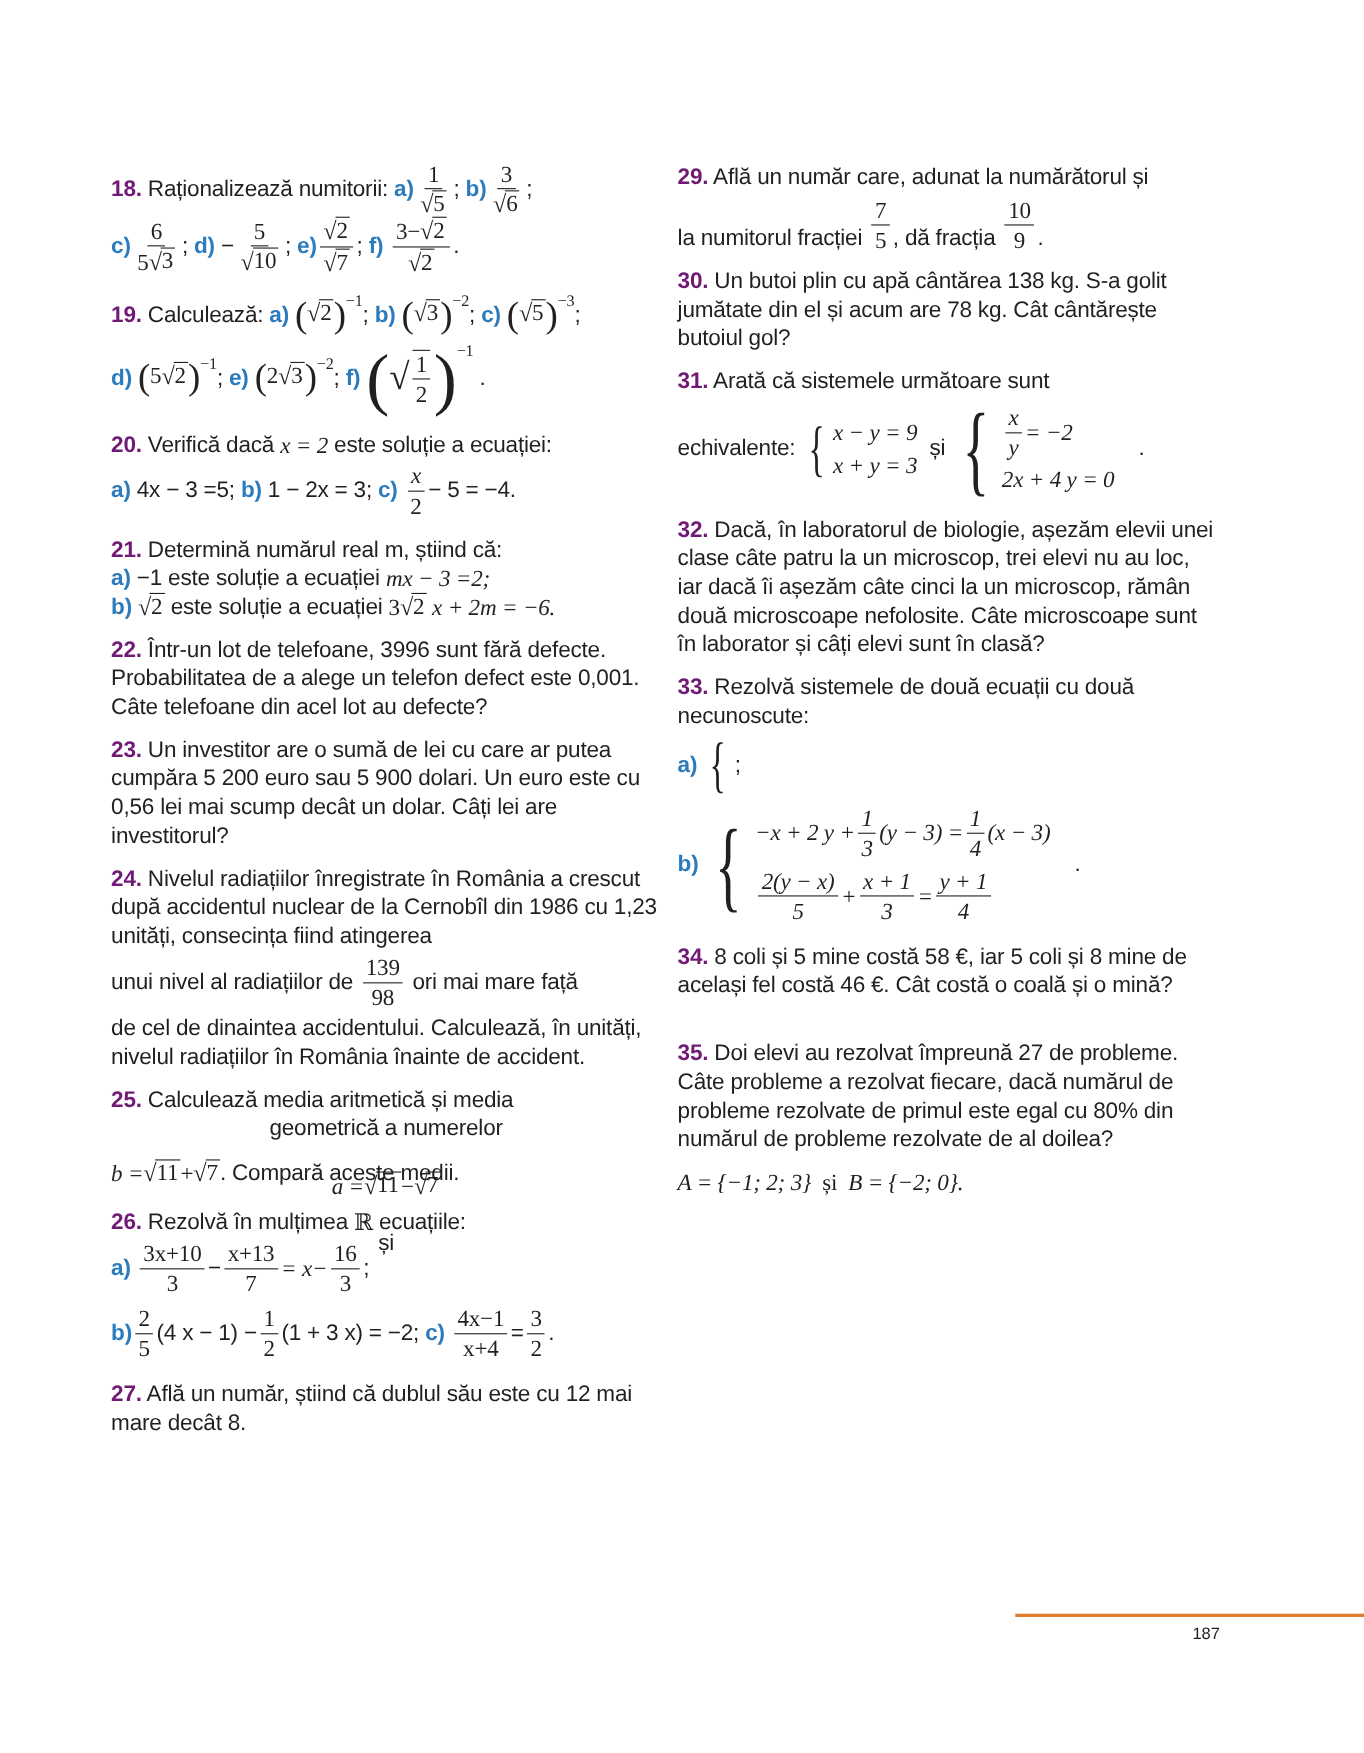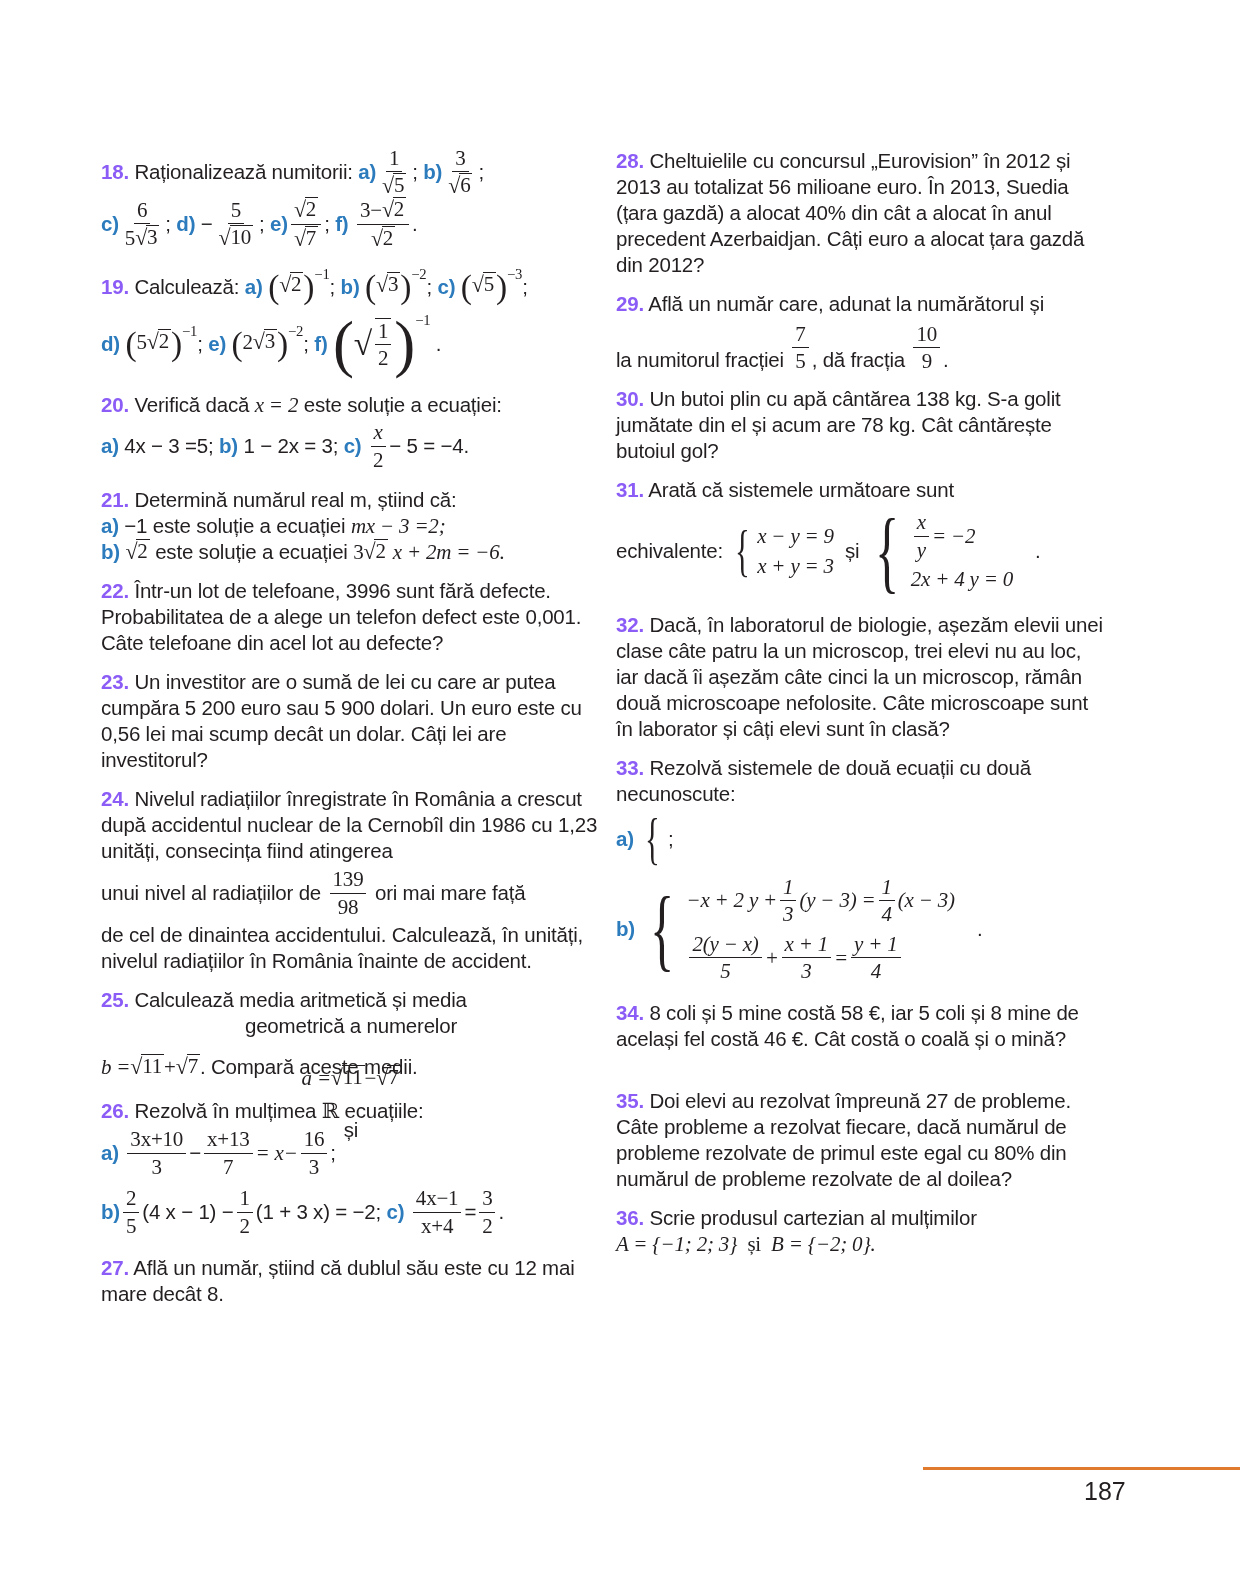--- a/index.html
+++ b/index.html
@@ -2,40 +2,40 @@
 <html><head>
 <meta charset="utf-8">
 <style>
   html, body { margin:0; padding:0; background:#ffffff; }
   body { width:1240px; height:1594px; position:relative; overflow:hidden;
          font-family:"Liberation Sans", "DejaVu Sans", sans-serif; color:#231f20; }
   .col { position:absolute; top:148px; width:500px; font-size:20.5px; line-height:26px; letter-spacing:-0.2px; }
   .col-left { left:101px; }
   .col-right { left:616px; width:490px; }
   .ex { margin:0 0 13px 0; }
-  .num { color:#8b5cf6; font-weight:bold; }
+  .num { color:#701a75; font-weight:bold; }
   .lbl { color:#2b7bbd; font-weight:bold; }
   .m { font-family:"Liberation Serif", "DejaVu Serif", serif; font-size:21px; }
   .it { font-style:italic; font-family:"Liberation Serif", "DejaVu Serif", serif; }
   .row { display:flex; align-items:center; flex-wrap:nowrap; white-space:nowrap; }
   .frac { display:inline-flex; flex-direction:column; align-items:center; vertical-align:middle; margin:0 3px; line-height:1.15; }
   .frac .n { padding:0 3px 1px 3px; border-bottom:1.5px solid #231f20; }
   .frac .d { padding:1px 3px 0 3px; }
   .sqrt { display:inline-flex; align-items:stretch; white-space:nowrap; }
   .sqrt .rs { font-size:1.05em; margin-right:-1px; }
   .sqrt .rad { border-top:1.5px solid #231f20; padding:0 2px 0 1px; line-height:1.1; }
   .paren { font-size:1.6em; font-weight:200; line-height:1; vertical-align:middle; }
   .bigparen { font-size:3em; font-weight:200; line-height:1; }
   sup.ex2 { font-size:0.7em; position:relative; top:-0.6em; vertical-align:top; }
   .sys { display:inline-flex; align-items:center; vertical-align:middle; }
   .brace { font-size:56px; font-weight:100; line-height:1; margin-right:2px; transform:scaleX(0.55); font-family:"Liberation Serif", serif; }
   .brace.tall { font-size:92px; }
   .sys-lines { display:inline-flex; flex-direction:column; justify-content:center; gap:4px; }
   .footer-line { position:absolute; left:923px; top:1467px; width:317px; height:3px; background:#e07b2e; }
-  .page-num { position:absolute; left:1084px; top:1477px; font-size:25px; }
+  .page-num { position:absolute; left:1084px; top:1477px; font-size:15px; }
 </style>
 </head>
 <body>
 
 <div class="col col-left">
 
   <div class="ex">
     <div class="row" style="height:48px;">
       <span class="num">18.</span>&nbsp;
       <span>Raționalizează numitorii:</span>&nbsp;
@@ -279,23 +279,20 @@
     </div>
   </div>
 
   <div class="ex">
     <span class="num">27.</span> <span>Află un număr, știind că dublul său este cu 12 mai mare decât 8.</span>
   </div>
 </div>
 
 <div class="col col-right">
 
-  <div class="ex">
-    <span class="num">28.</span> <span>Cheltuielile cu concursul „Eurovision” în 2012 și 2013 au totalizat 56 milioane euro. În 2013, Suedia (țara gazdă) a alocat 40% din cât a alocat în anul precedent Azerbaidjan. Câți euro a alocat țara gazdă din 2012?</span>
-  </div>
 
   <div class="ex">
     <div><span class="num">29.</span> <span>Află un număr care, adunat la numărătorul și</span></div>
     <div class="row" style="height:56px;align-items:flex-end;">
       <span>la numitorul fracției</span>&nbsp;
       <span class="frac m">
           <span class="n">7</span>
           <span class="d">5</span>
         </span><span>, dă fracția</span>&nbsp;
       <span class="frac m">
@@ -390,21 +387,20 @@
 
   <div class="ex">
     <span class="num">34.</span> <span>8 coli și 5 mine costă 58 €, iar 5 coli și 8 mine de același fel costă 46 €. Cât costă o coală și o mină?</span>
   </div>
 
   <div class="ex" style="margin-top:36px;">
     <span class="num">35.</span> <span>Doi elevi au rezolvat împreună 27 de probleme. Câte probleme a rezolvat fiecare, dacă numărul de probleme rezolvate de primul este egal cu 80% din numărul de probleme rezolvate de al doilea?</span>
   </div>
 
   <div class="ex">
-    <div><span class="num">36.</span> <span>Scrie produsul cartezian al mulțimilor</span></div>
     <div class="m">
       <span class="it">A = {−1; 2; 3}</span>&nbsp;
       <span>și</span>&nbsp;
       <span class="it">B = {−2; 0}.</span>
     </div>
   </div>
 </div>
 
 <div class="footer-line"></div>
 <div class="page-num">187</div>

